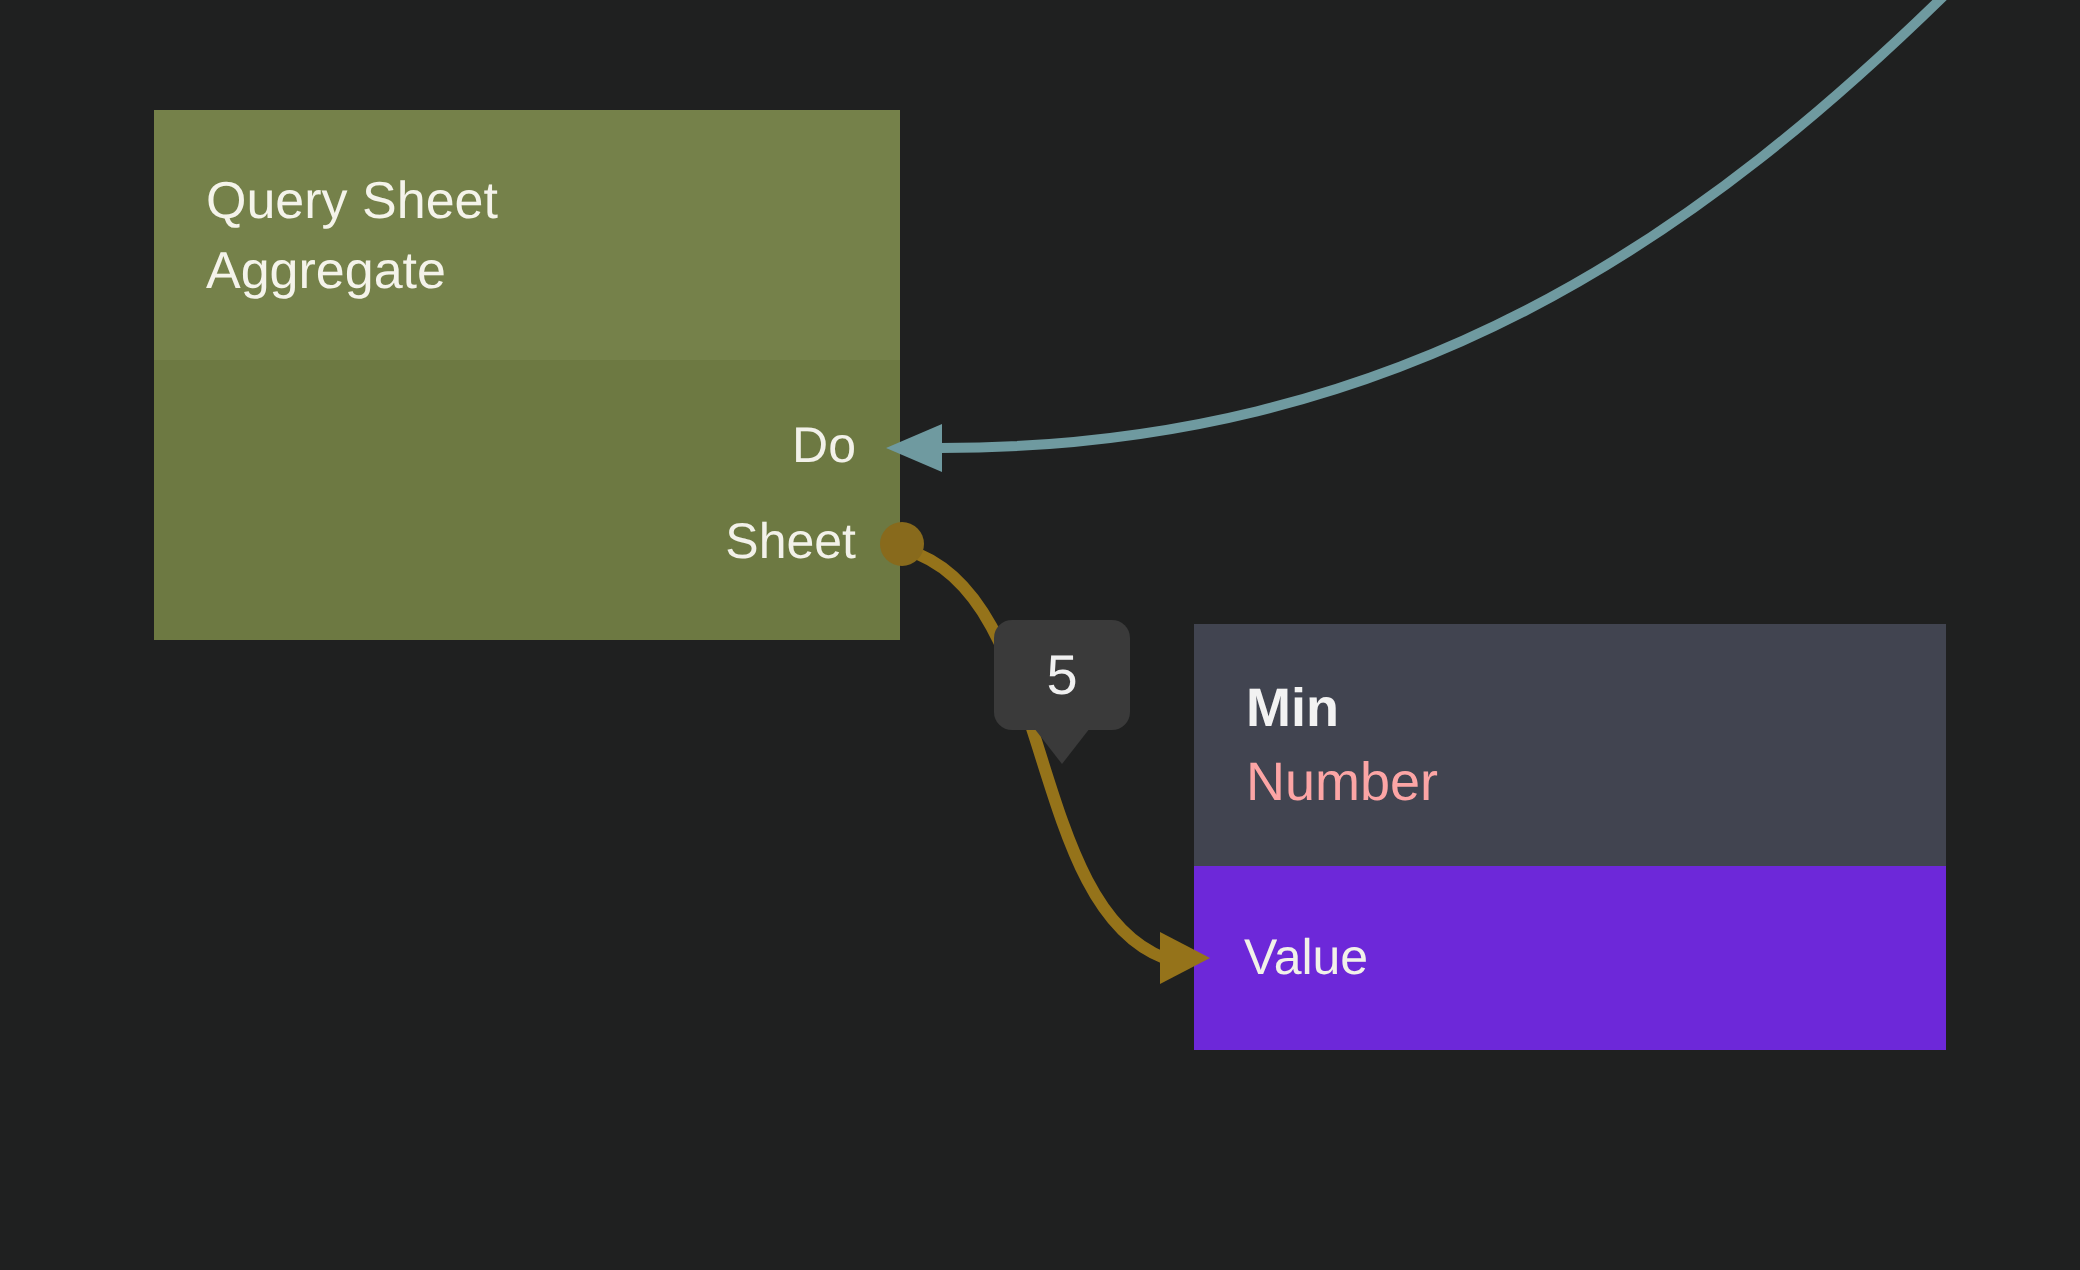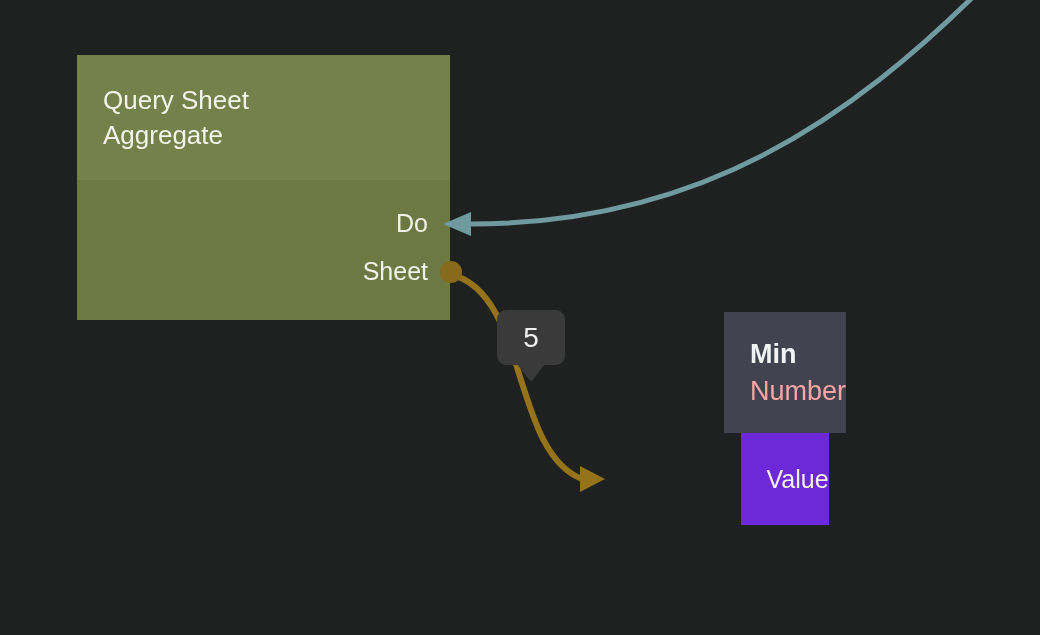--- a/index.html
+++ b/index.html
@@ -52,21 +52,21 @@
     display: flex;
     align-items: center;
     justify-content: flex-end;
     padding-right: 22px;
     color: #f2f1e9;
     font-size: 25px;
   }
   
   #node-min {
     left: 597px; top: 312px;
-    width: 376px; height: 213px; align-items: center;
+    width: 376px; height: 213px;
   }
   #node-min .node-header {
     height: 121px;
     background: #414450;
     display: flex;
     flex-direction: column;
     justify-content: center;
     padding-left: 26px;
     box-sizing: border-box;
   }

